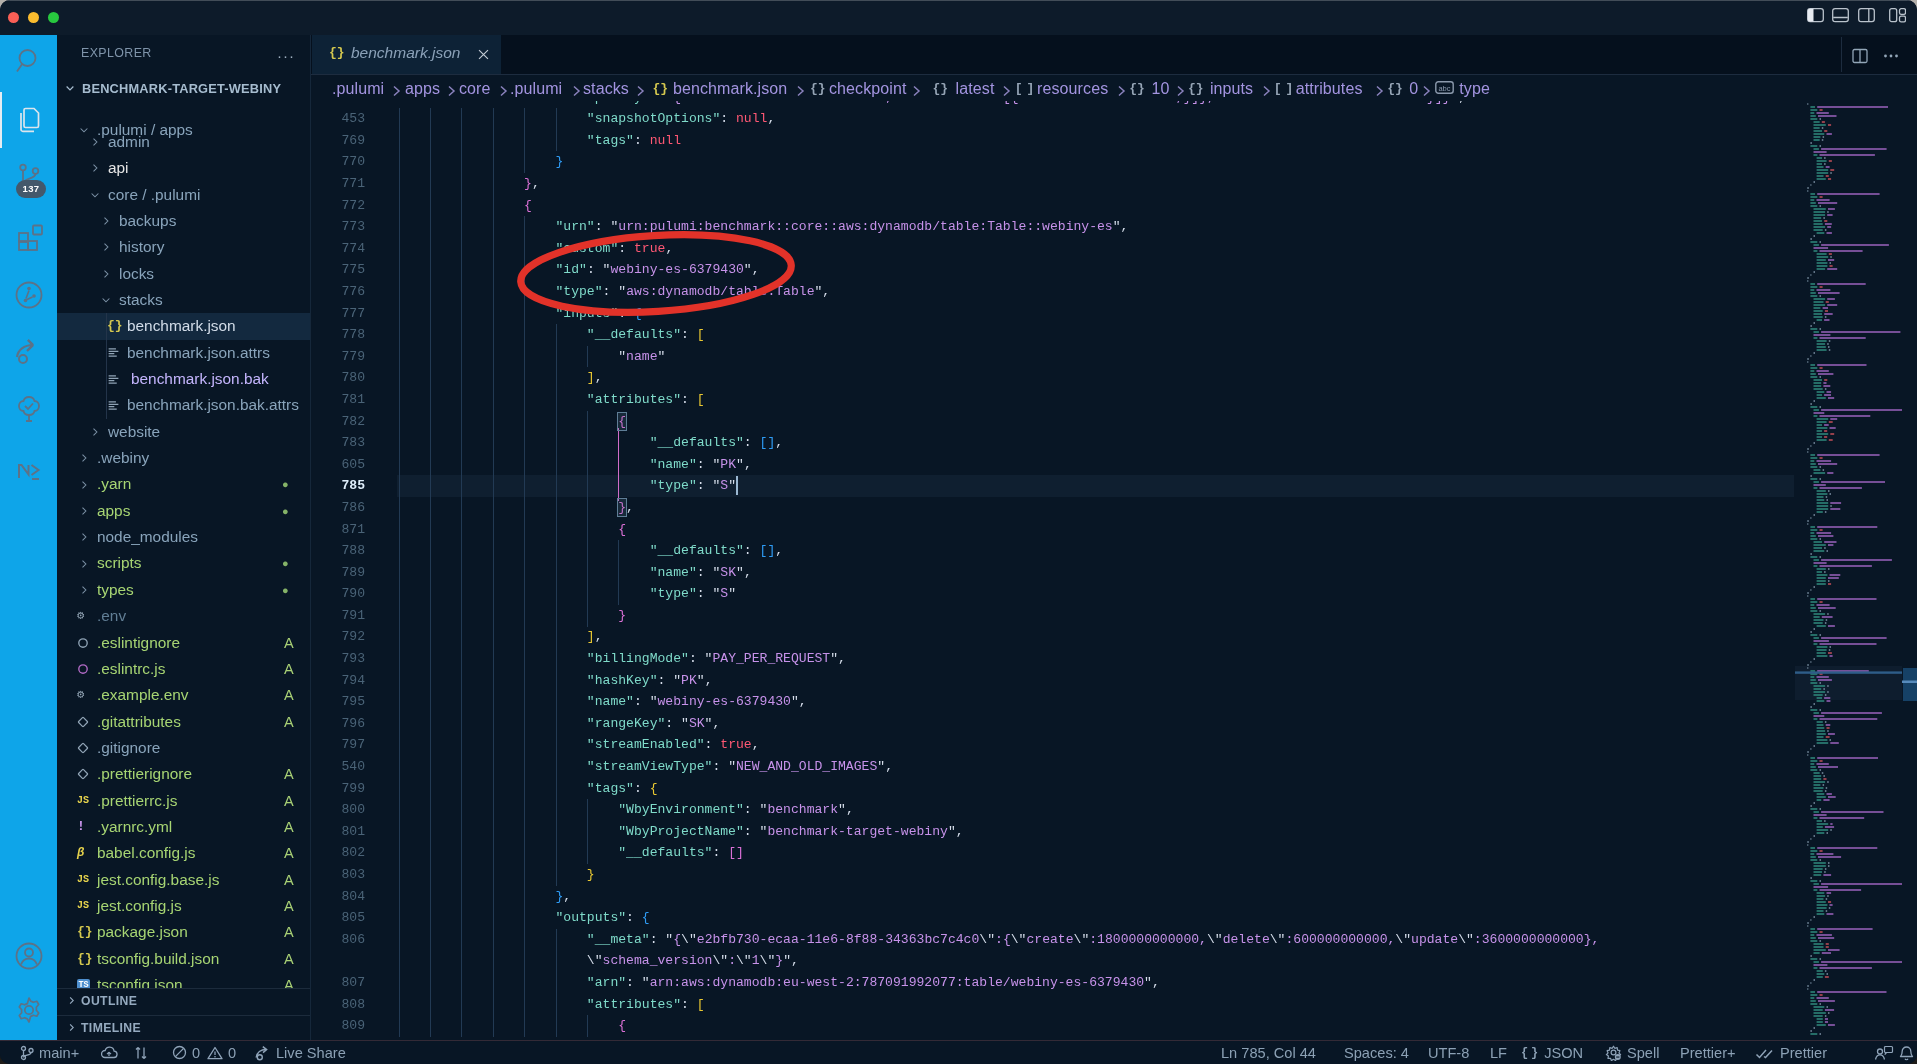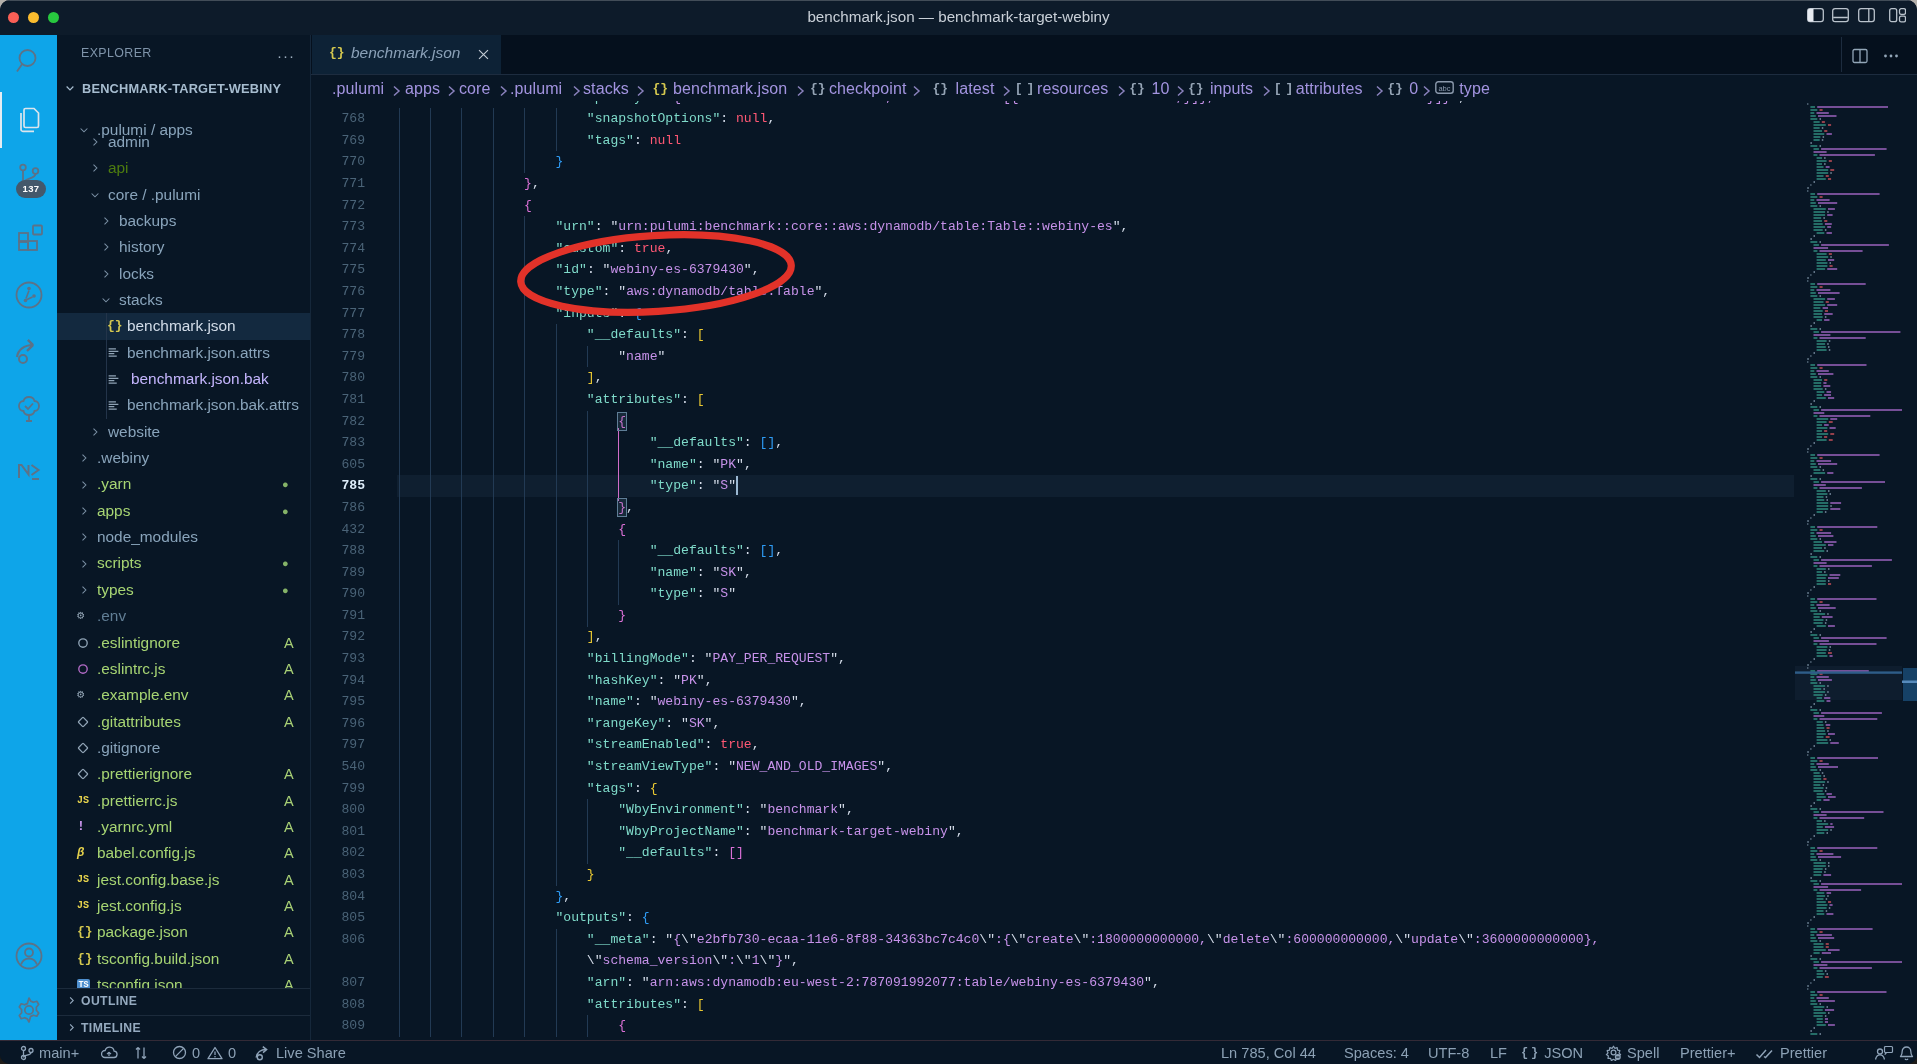--- a/index.html
+++ b/index.html
@@ -41,21 +41,20 @@
 #statusbar{position:absolute;left:0;bottom:0;right:0;height:24px;background:#081625;border-top:1px solid #332a36;color:#8ca1b5;font-size:14.6px}
 .sbi{position:absolute;top:0;height:23px;display:flex;align-items:center;gap:5px;white-space:nowrap}
 #minimap{position:absolute;right:0;top:68px;bottom:0}
 </style></head><body>
 <div id="win">
 <div id="topline"></div>
 <div id="titlebar">
  <div class="tl" style="left:7.7px;background:#f95f56"></div>
  <div class="tl" style="left:27.7px;background:#fbbc2e"></div>
  <div class="tl" style="left:47.7px;background:#28c83f"></div>
- <div id="titletext">benchmark.json — benchmark-target-webiny</div>
  <div style="position:absolute;top:8px;left:1807px"><svg width="17" height="15" viewBox="0 0 17 15" style="">
           <rect x="0.7" y="0.7" width="15.6" height="13" rx="2.4" stroke="#bac3cc" stroke-width="1.3" fill="none"></rect>
           <path d="M0.7 3a2.3 2.3 0 012.3-2.3H6.5v12.9H3a2.3 2.3 0 01-2.3-2.3z" fill="#e8ecf2"></path>
         </svg></div>
  <div style="position:absolute;top:8px;left:1832px"><svg width="17" height="15" viewBox="0 0 17 15" style="">
           <rect x="0.7" y="0.7" width="15.6" height="13" rx="2.4" stroke="#bac3cc" stroke-width="1.3" fill="none"></rect>
           <path d="M1.2 9.5h14.6" stroke="#bac3cc" stroke-width="1.3"></path>
         </svg></div>
  <div style="position:absolute;top:8px;left:1858px"><svg width="17" height="15" viewBox="0 0 17 15" style="">
           <rect x="0.7" y="0.7" width="15.6" height="13" rx="2.4" stroke="#bac3cc" stroke-width="1.3" fill="none"></rect>
@@ -145,21 +144,21 @@
           </svg>
         </span>
         <span style="position:absolute;left:51px;color:#89a4bb">admin</span>
       </div>
 <div class="trow" style="top:120.1px">
         <span style="position:absolute;left:32px;top:0;bottom:0">
           <svg width="12" height="12" viewBox="0 0 16 16" style="position:absolute;top:50%;margin-top:-6px">
             <path d="M6 3.5l4.5 4.5L6 12.5" stroke="#7d92a7" stroke-width="1.4" fill="none"></path>
           </svg>
         </span>
-        <span style="position:absolute;left:51px;color:#4d7c0f">api</span>
+        <span style="position:absolute;left:51px;color:#e5e5e5">api</span>
       </div>
 <div class="trow" style="top:146.5px">
         <span style="position:absolute;left:32px;top:0;bottom:0">
           <svg width="12" height="12" viewBox="0 0 16 16" style="position:absolute;top:50%;margin-top:-6px">
             <path d="M3.5 6l4.5 4.5L12.5 6" stroke="#7d92a7" stroke-width="1.4" fill="none"></path>
           </svg>
         </span>
         <span style="position:absolute;left:51px;color:#89a4bb">core / .pulumi</span>
       </div>
 <div class="trow" style="top:172.8px">
@@ -505,21 +504,21 @@
           <div class="g" style="left:244.5px;top:108.2px;height:43.2px"></div>
           <div class="g" style="left:244.5px;top:324.1px;height:561.5px"></div>
           <div class="g" style="left:244.5px;top:928.8px;height:108.0px"></div>
           <div class="g" style="left:275.9px;top:345.7px;height:21.6px"></div>
           <div class="g" style="left:275.9px;top:410.5px;height:216.0px"></div>
           <div class="g" style="left:275.9px;top:799.2px;height:64.8px"></div>
           <div class="g" style="left:275.9px;top:1015.2px;height:21.6px"></div>
           <div class="g" style="left:307.3px;top:540.1px;height:64.8px"></div>
           <div class="g" style="left:307.3px;top:427.6px;height:73.8px;background:#d06cc9;width:1.2px"></div>
           <div class="cl" style="top:108.20px"><span class="cw">                        </span><span class="ck">"snapshotOptions"</span><span class="cp">: </span><span class="cr">null</span><span class="cp">,</span></div>
-          <div class="ln" style="top:108.20px">768</div>
+          <div class="ln" style="top:108.20px">453</div>
           <div class="cl" style="top:129.80px"><span class="cw">                        </span><span class="ck">"tags"</span><span class="cp">: </span><span class="cr">null</span></div>
           <div class="ln" style="top:129.80px">769</div>
           <div class="cl" style="top:151.39px"><span class="cw">                    </span><span class="c3">}</span></div>
           <div class="ln" style="top:151.39px">770</div>
           <div class="cl" style="top:172.99px"><span class="cw">                </span><span class="c2">}</span><span class="cp">,</span></div>
           <div class="ln" style="top:172.99px">771</div>
           <div class="cl" style="top:194.58px"><span class="cw">                </span><span class="c2">{</span></div>
           <div class="ln" style="top:194.58px">772</div>
           <div class="cl" style="top:216.18px"><span class="cw">                    </span><span class="ck">"urn"</span><span class="cp">: </span><span class="cq">"</span><span class="cs">urn:pulumi:benchmark::core::aws:dynamodb/table:Table::webiny-es</span><span class="cq">"</span><span class="cp">,</span></div>
           <div class="ln" style="top:216.18px">773</div>
@@ -543,21 +542,21 @@
           <div class="ln" style="top:410.53px">782</div>
           <div class="cl" style="top:432.12px"><span class="cw">                                </span><span class="ck">"__defaults"</span><span class="cp">: </span><span class="c3">[]</span><span class="cp">,</span></div>
           <div class="ln" style="top:432.12px">783</div>
           <div class="cl" style="top:453.72px"><span class="cw">                                </span><span class="ck">"name"</span><span class="cp">: </span><span class="cq">"</span><span class="cs">PK</span><span class="cq">"</span><span class="cp">,</span></div>
           <div class="ln" style="top:453.72px">605</div>
           <div class="cl" style="top:475.31px"><span class="cw">                                </span><span class="ck">"type"</span><span class="cp">: </span><span class="cq">"</span><span class="cs">S</span><span class="cq">"</span></div>
           <div class="ln lnact" style="top:475.31px">785</div>
           <div class="cl" style="top:496.91px"><span class="cw">                            </span><span class="cm">}</span><span class="cp">,</span></div>
           <div class="ln" style="top:496.91px">786</div>
           <div class="cl" style="top:518.50px"><span class="cw">                            </span><span class="c2">{</span></div>
-          <div class="ln" style="top:518.50px">432</div>
+          <div class="ln" style="top:518.50px">871</div>
           <div class="cl" style="top:540.10px"><span class="cw">                                </span><span class="ck">"__defaults"</span><span class="cp">: </span><span class="c3">[]</span><span class="cp">,</span></div>
           <div class="ln" style="top:540.10px">788</div>
           <div class="cl" style="top:561.70px"><span class="cw">                                </span><span class="ck">"name"</span><span class="cp">: </span><span class="cq">"</span><span class="cs">SK</span><span class="cq">"</span><span class="cp">,</span></div>
           <div class="ln" style="top:561.70px">789</div>
           <div class="cl" style="top:583.29px"><span class="cw">                                </span><span class="ck">"type"</span><span class="cp">: </span><span class="cq">"</span><span class="cs">S</span><span class="cq">"</span></div>
           <div class="ln" style="top:583.29px">790</div>
           <div class="cl" style="top:604.88px"><span class="cw">                            </span><span class="c2">}</span></div>
           <div class="ln" style="top:604.88px">791</div>
           <div class="cl" style="top:626.48px"><span class="cw">                        </span><span class="c1">]</span><span class="cp">,</span></div>
           <div class="ln" style="top:626.48px">792</div>

